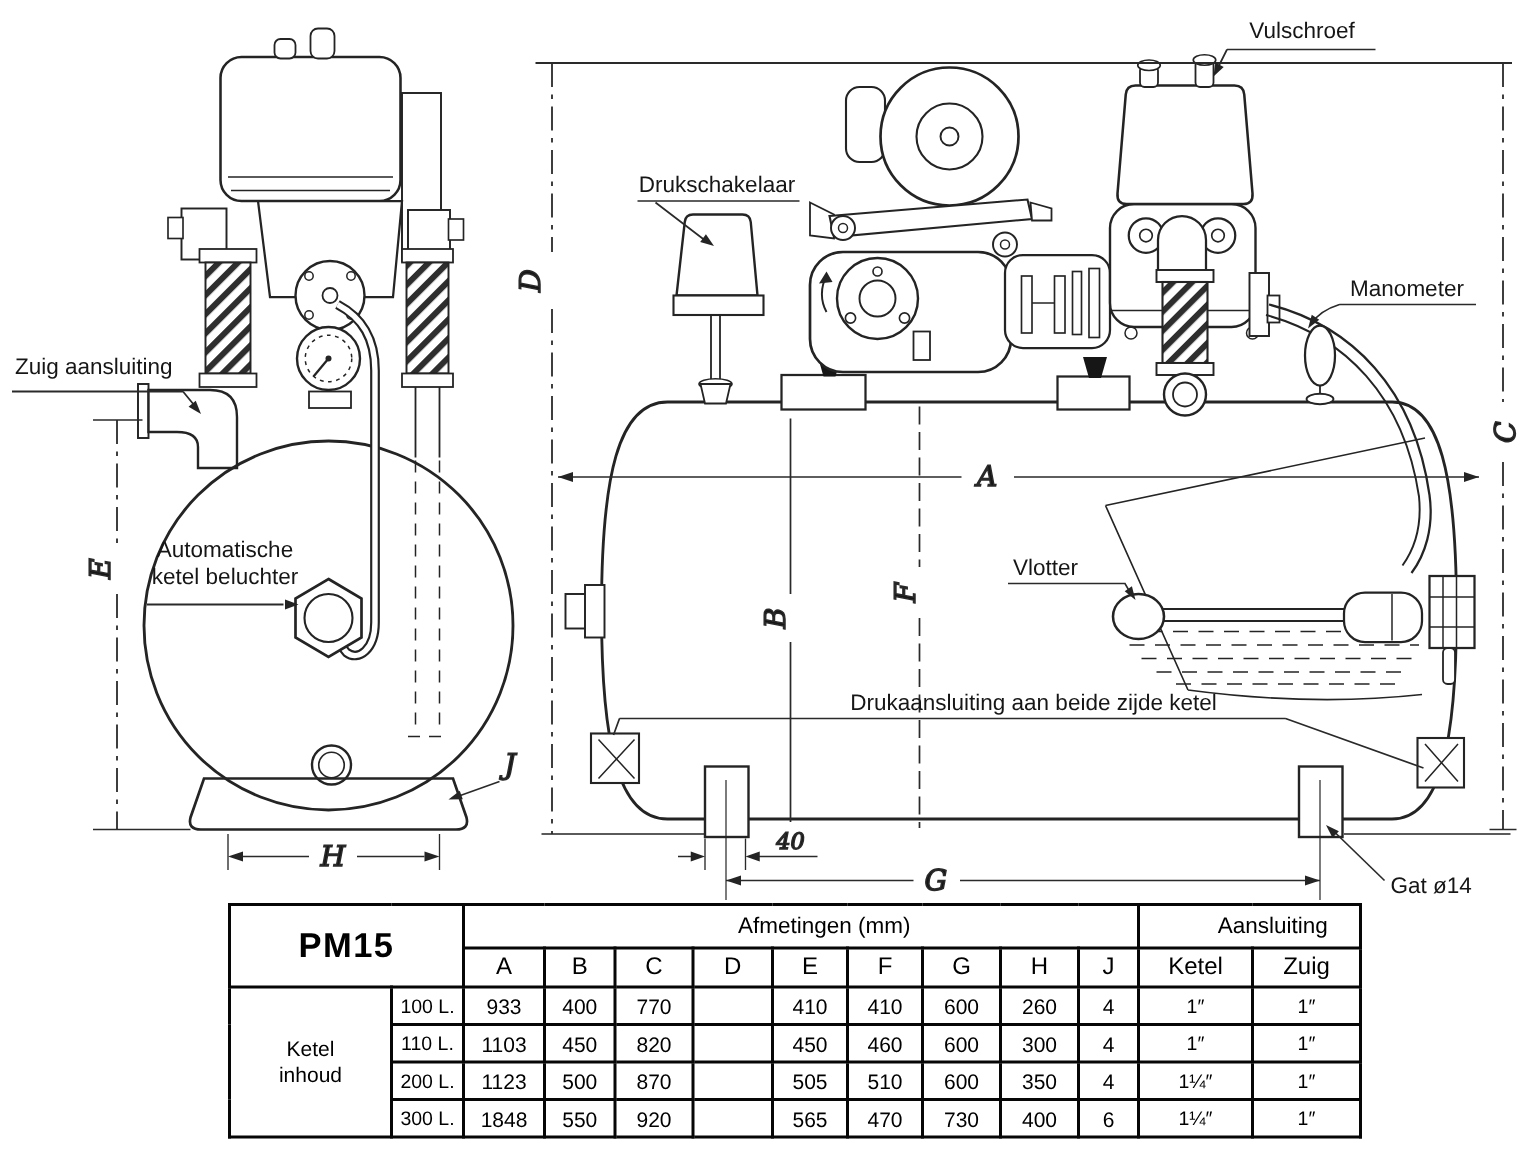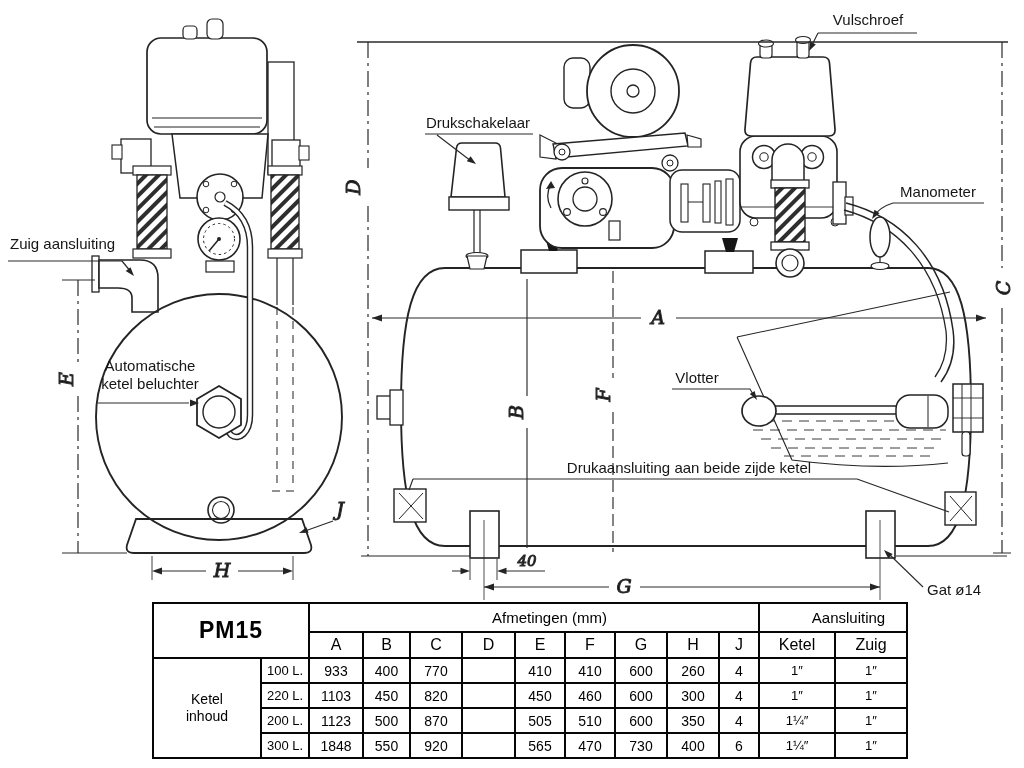--- a/index.html
+++ b/index.html
@@ -323,21 +323,21 @@
           <td></td>
         <td>410</td>
           <td>410</td>
         <td>600</td>
           <td>260</td>
         <td>4</td>
         <td class="in">1″</td>
           <td class="in">1″</td>
       </tr>
       <tr>
-        <td class="vol">220 L.</td>
+        <td class="vol">110 L.</td>
         <td>1103</td>
           <td>450</td>
         <td>820</td>
           <td></td>
         <td>450</td>
           <td>460</td>
         <td>600</td>
           <td>300</td>
         <td>4</td>
         <td class="in">1″</td>

